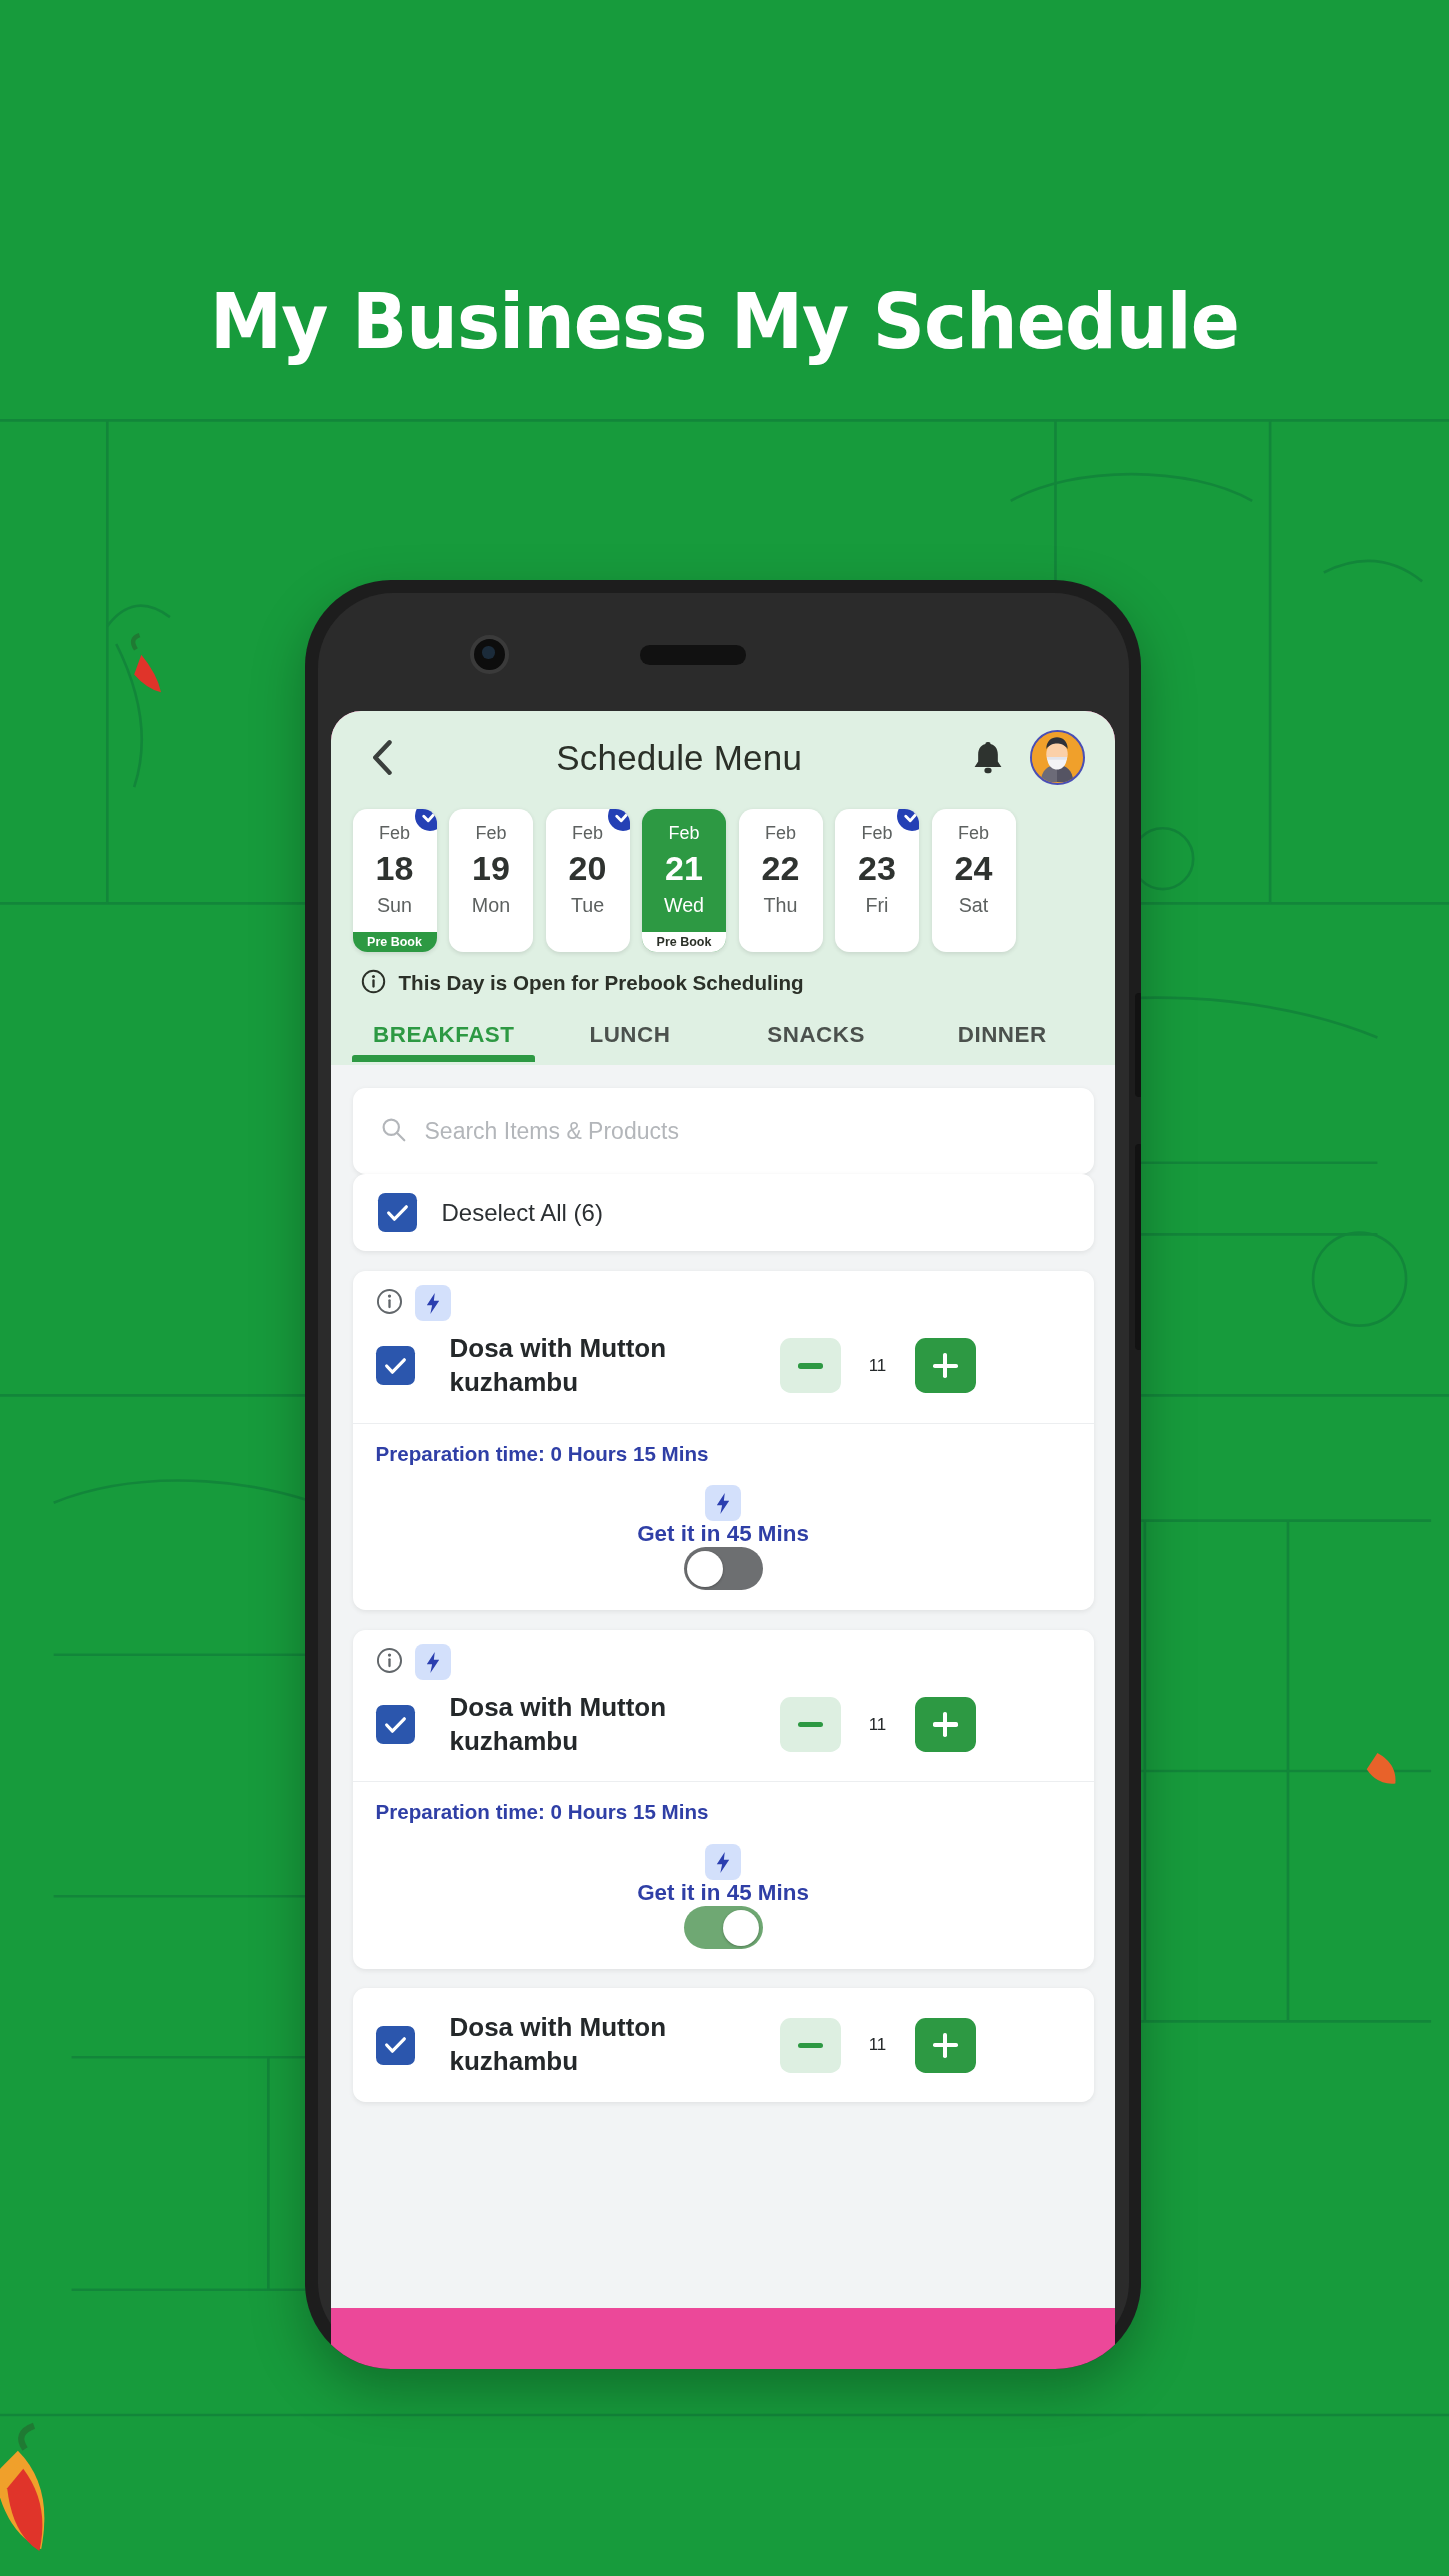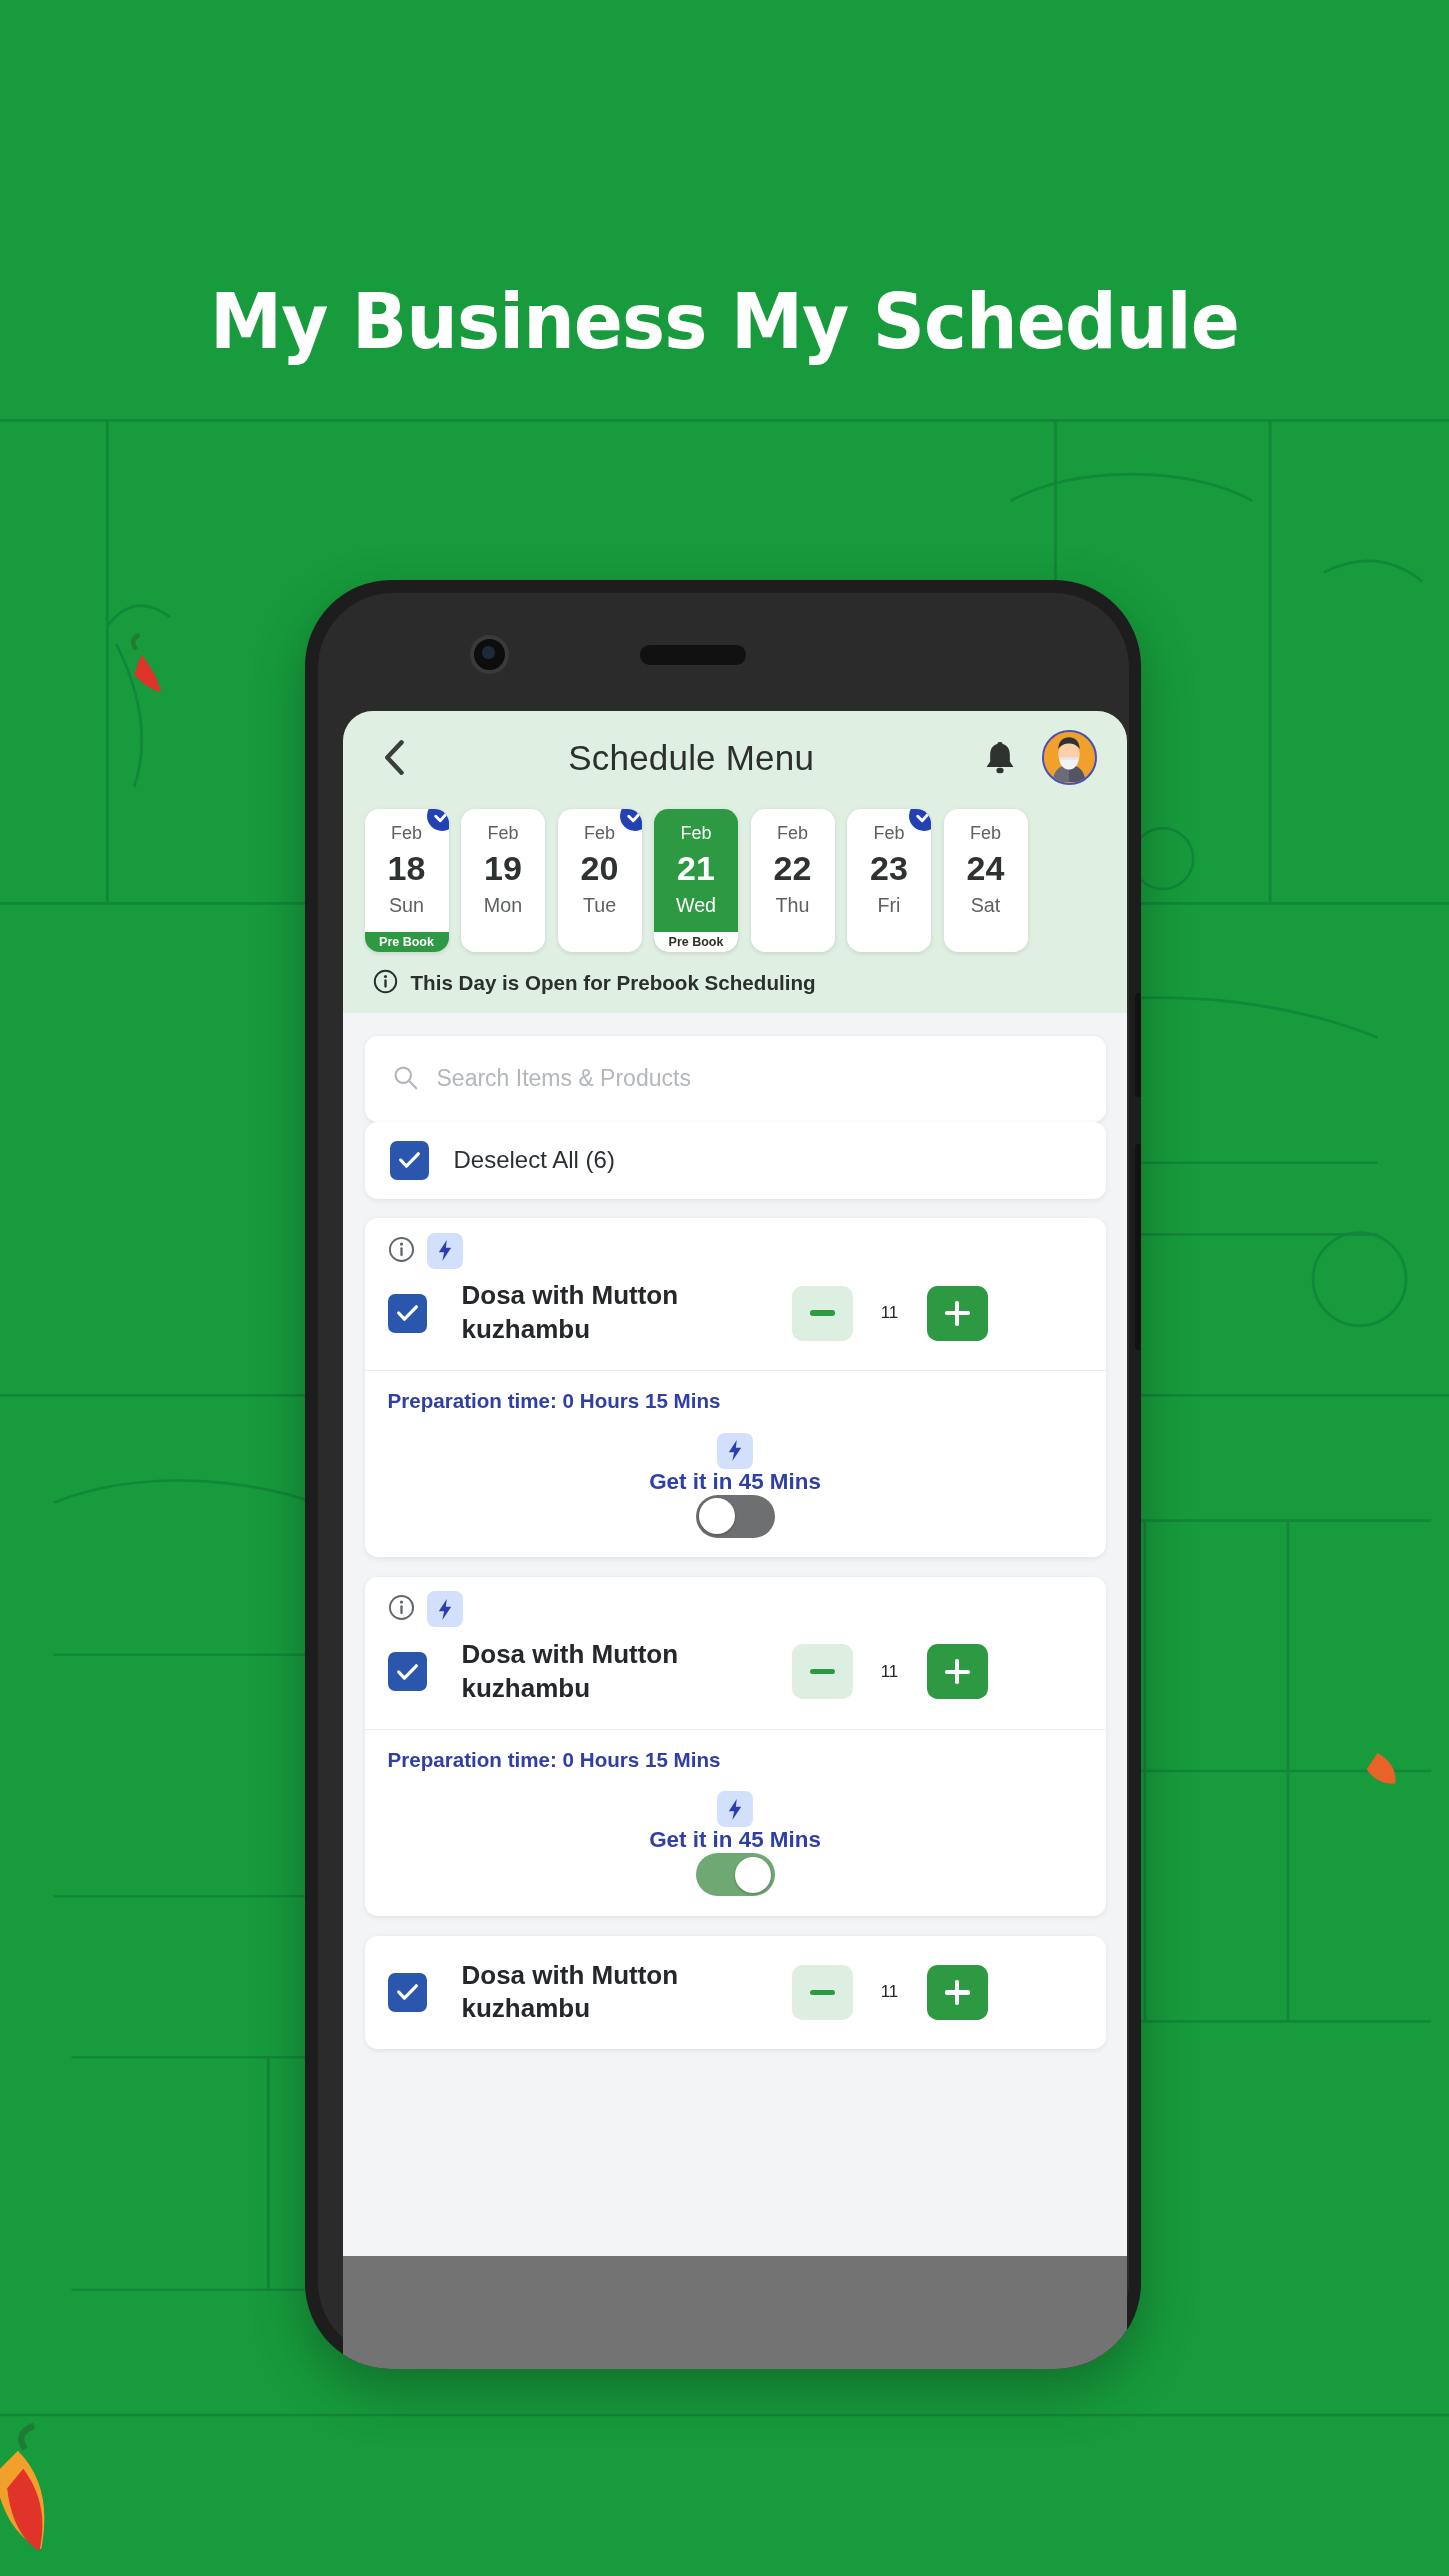--- a/index.html
+++ b/index.html
@@ -98,26 +98,25 @@
   .side-btn.b1 { top: 413px; height: 104px; }
   .side-btn.b2 { top: 564px; height: 206px; }
 
   
   .screen {
     position: absolute;
     left: 26px;
     top: 131px;
     width: 784px;
     height: 1658px;
-    background: #737373;
+    background: #ec4899;
     border-top-left-radius: 30px;
     border-top-right-radius: 30px;
     overflow: hidden;
     z-index: 5;
-    margin-left: 12px;
   }
 
   
   .app-top {
     background: #dff0e3;
     padding: 0 0 3.6px 0;
   }
   .appbar {
     height: 93px;
     display: flex;
@@ -606,20 +605,26 @@
         <span>
           <svg width="25" height="25" viewBox="0 0 28 28">
             <circle cx="14" cy="14" r="12" stroke="#2b3028" stroke-width="2.2" fill="none"></circle>
             <circle cx="14" cy="8.4" r="1.7" fill="#2b3028"></circle>
             <rect x="12.7" y="11.6" width="2.6" height="9.4" rx="1.3" fill="#2b3028"></rect>
           </svg>
         </span>
         <span class="info-note-text">This Day is Open for Prebook Scheduling</span>
       </div>
 
+      <div class="tabs">
+        <div class="tab active">BREAKFAST</div>
+        <div class="tab">LUNCH</div>
+        <div class="tab">SNACKS</div>
+        <div class="tab">DINNER</div>
+      </div>
     </div>
 
     <div class="body-scroll">
 
       <div class="search-wrap">
         <div class="search-box">
           <span>
             <svg width="27" height="27" viewBox="0 0 30 30">
               <circle cx="12.5" cy="12.5" r="8.5" stroke="#b3b6ba" stroke-width="2.4" fill="none"></circle>
               <path d="M19 19 L27 27" stroke="#b3b6ba" stroke-width="2.4" stroke-linecap="round"></path>

